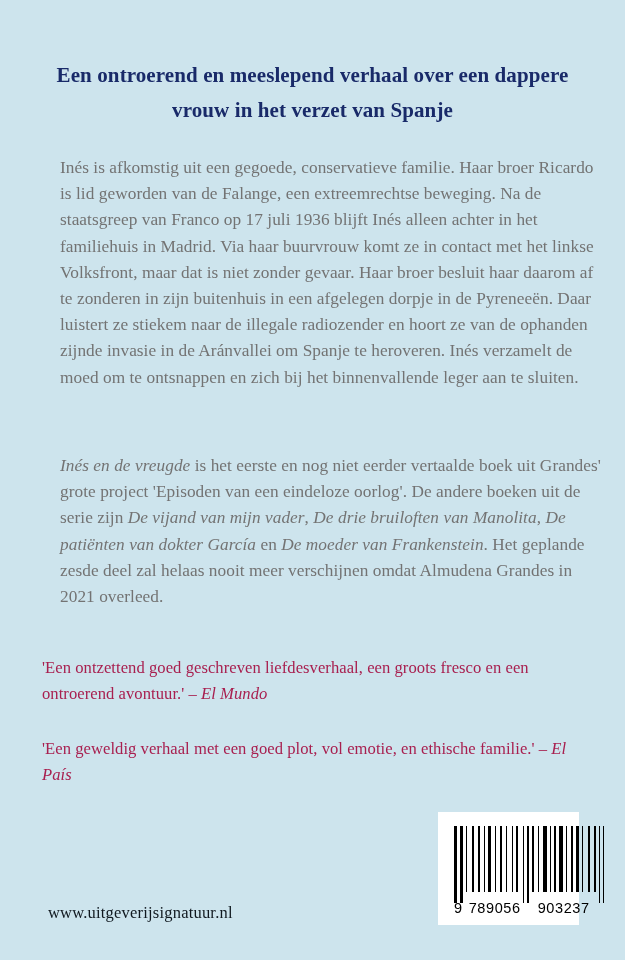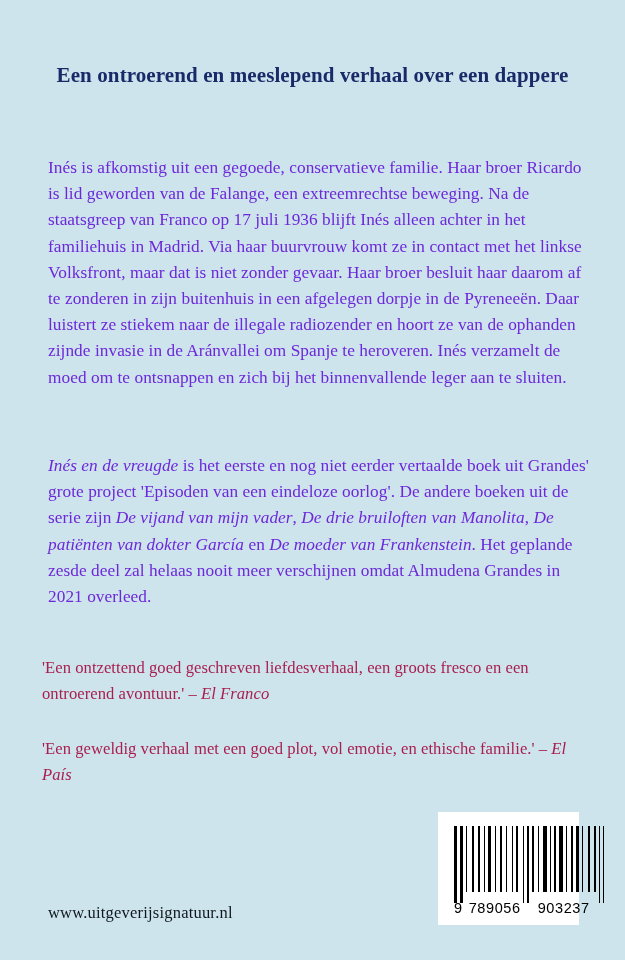--- a/index.html
+++ b/index.html
@@ -33,23 +33,23 @@
     color: #192a69;
     font-size: 21px;
     line-height: 35px;
     font-weight: 700;
     letter-spacing: 0.1px;
   }
 
   
   .body-block {
     position: absolute;
-    left: 48px;
+    left: 60px;
     width: 541px;
-    color: #6d28d9;
+    color: #737373;
     font-size: 17.3px;
     line-height: 26.2px;
     text-align: left;
     letter-spacing: 0.05px;
   }
   #para-1 { top: 155px; }
   #para-2 { top: 453px; }
 
   .body-block p {
     margin: 0;
@@ -127,32 +127,33 @@
   .barcode-digits .lead { margin-right: 6px; }
   .barcode-digits .grp { margin-right: 17px; }
 </style>
 </head>
 <body>
 
 <div class="cover">
 
   <div class="headline">
     <div>Een ontroerend en meeslepend verhaal over een dappere</div>
+    <div>vrouw in het verzet van Spanje</div>
   </div>
 
   <div class="body-block" id="para-1">
     <p>Inés is afkomstig uit een gegoede, conservatieve familie. Haar broer Ricardo is lid geworden van de Falange, een extreemrechtse beweging. Na de staatsgreep van Franco op 17 juli 1936 blijft Inés alleen achter in het familiehuis in Madrid. Via haar buurvrouw komt ze in contact met het linkse Volksfront, maar dat is niet zonder gevaar. Haar broer besluit haar daarom af te zonderen in zijn buitenhuis in een afgelegen dorpje in de Pyreneeën. Daar luistert ze stiekem naar de illegale radiozender en hoort ze van de ophanden zijnde invasie in de Aránvallei om Spanje te heroveren. Inés verzamelt de moed om te ontsnappen en zich bij het binnenvallende leger aan te sluiten.</p>
   </div>
 
   <div class="body-block" id="para-2">
     <p><em>Inés en de vreugde</em><span> is het eerste en nog niet eerder vertaalde boek uit Grandes' grote project 'Episoden van een eindeloze oorlog'. De andere boeken uit de serie zijn </span><em>De vijand van mijn vader</em><span>, </span><em>De drie bruiloften van Manolita</em><span>, </span><em>De patiënten van dokter García</em><span> en </span><em>De moeder van Frankenstein</em><span>. Het geplande zesde deel zal helaas nooit meer verschijnen omdat Almudena Grandes in 2021 overleed.</span></p>
   </div>
 
   <div class="quote" id="quote-1">
-    <span>'Een ontzettend goed geschreven liefdesverhaal, een groots fresco en een ontroerend avontuur.' – </span><span class="source">El Franco</span>
+    <span>'Een ontzettend goed geschreven liefdesverhaal, een groots fresco en een ontroerend avontuur.' – </span><span class="source">El Mundo</span>
   </div>
 
   <div class="quote" id="quote-2">
     <span>'Een geweldig verhaal met een goed plot, vol emotie, en ethische familie.' – </span><span class="source">El País</span>
   </div>
 
   <div class="publisher-url">www.uitgeverijsignatuur.nl</div>
 
   <div class="barcode-box">
     <div class="barcode-bars" id="barcode-bars">

